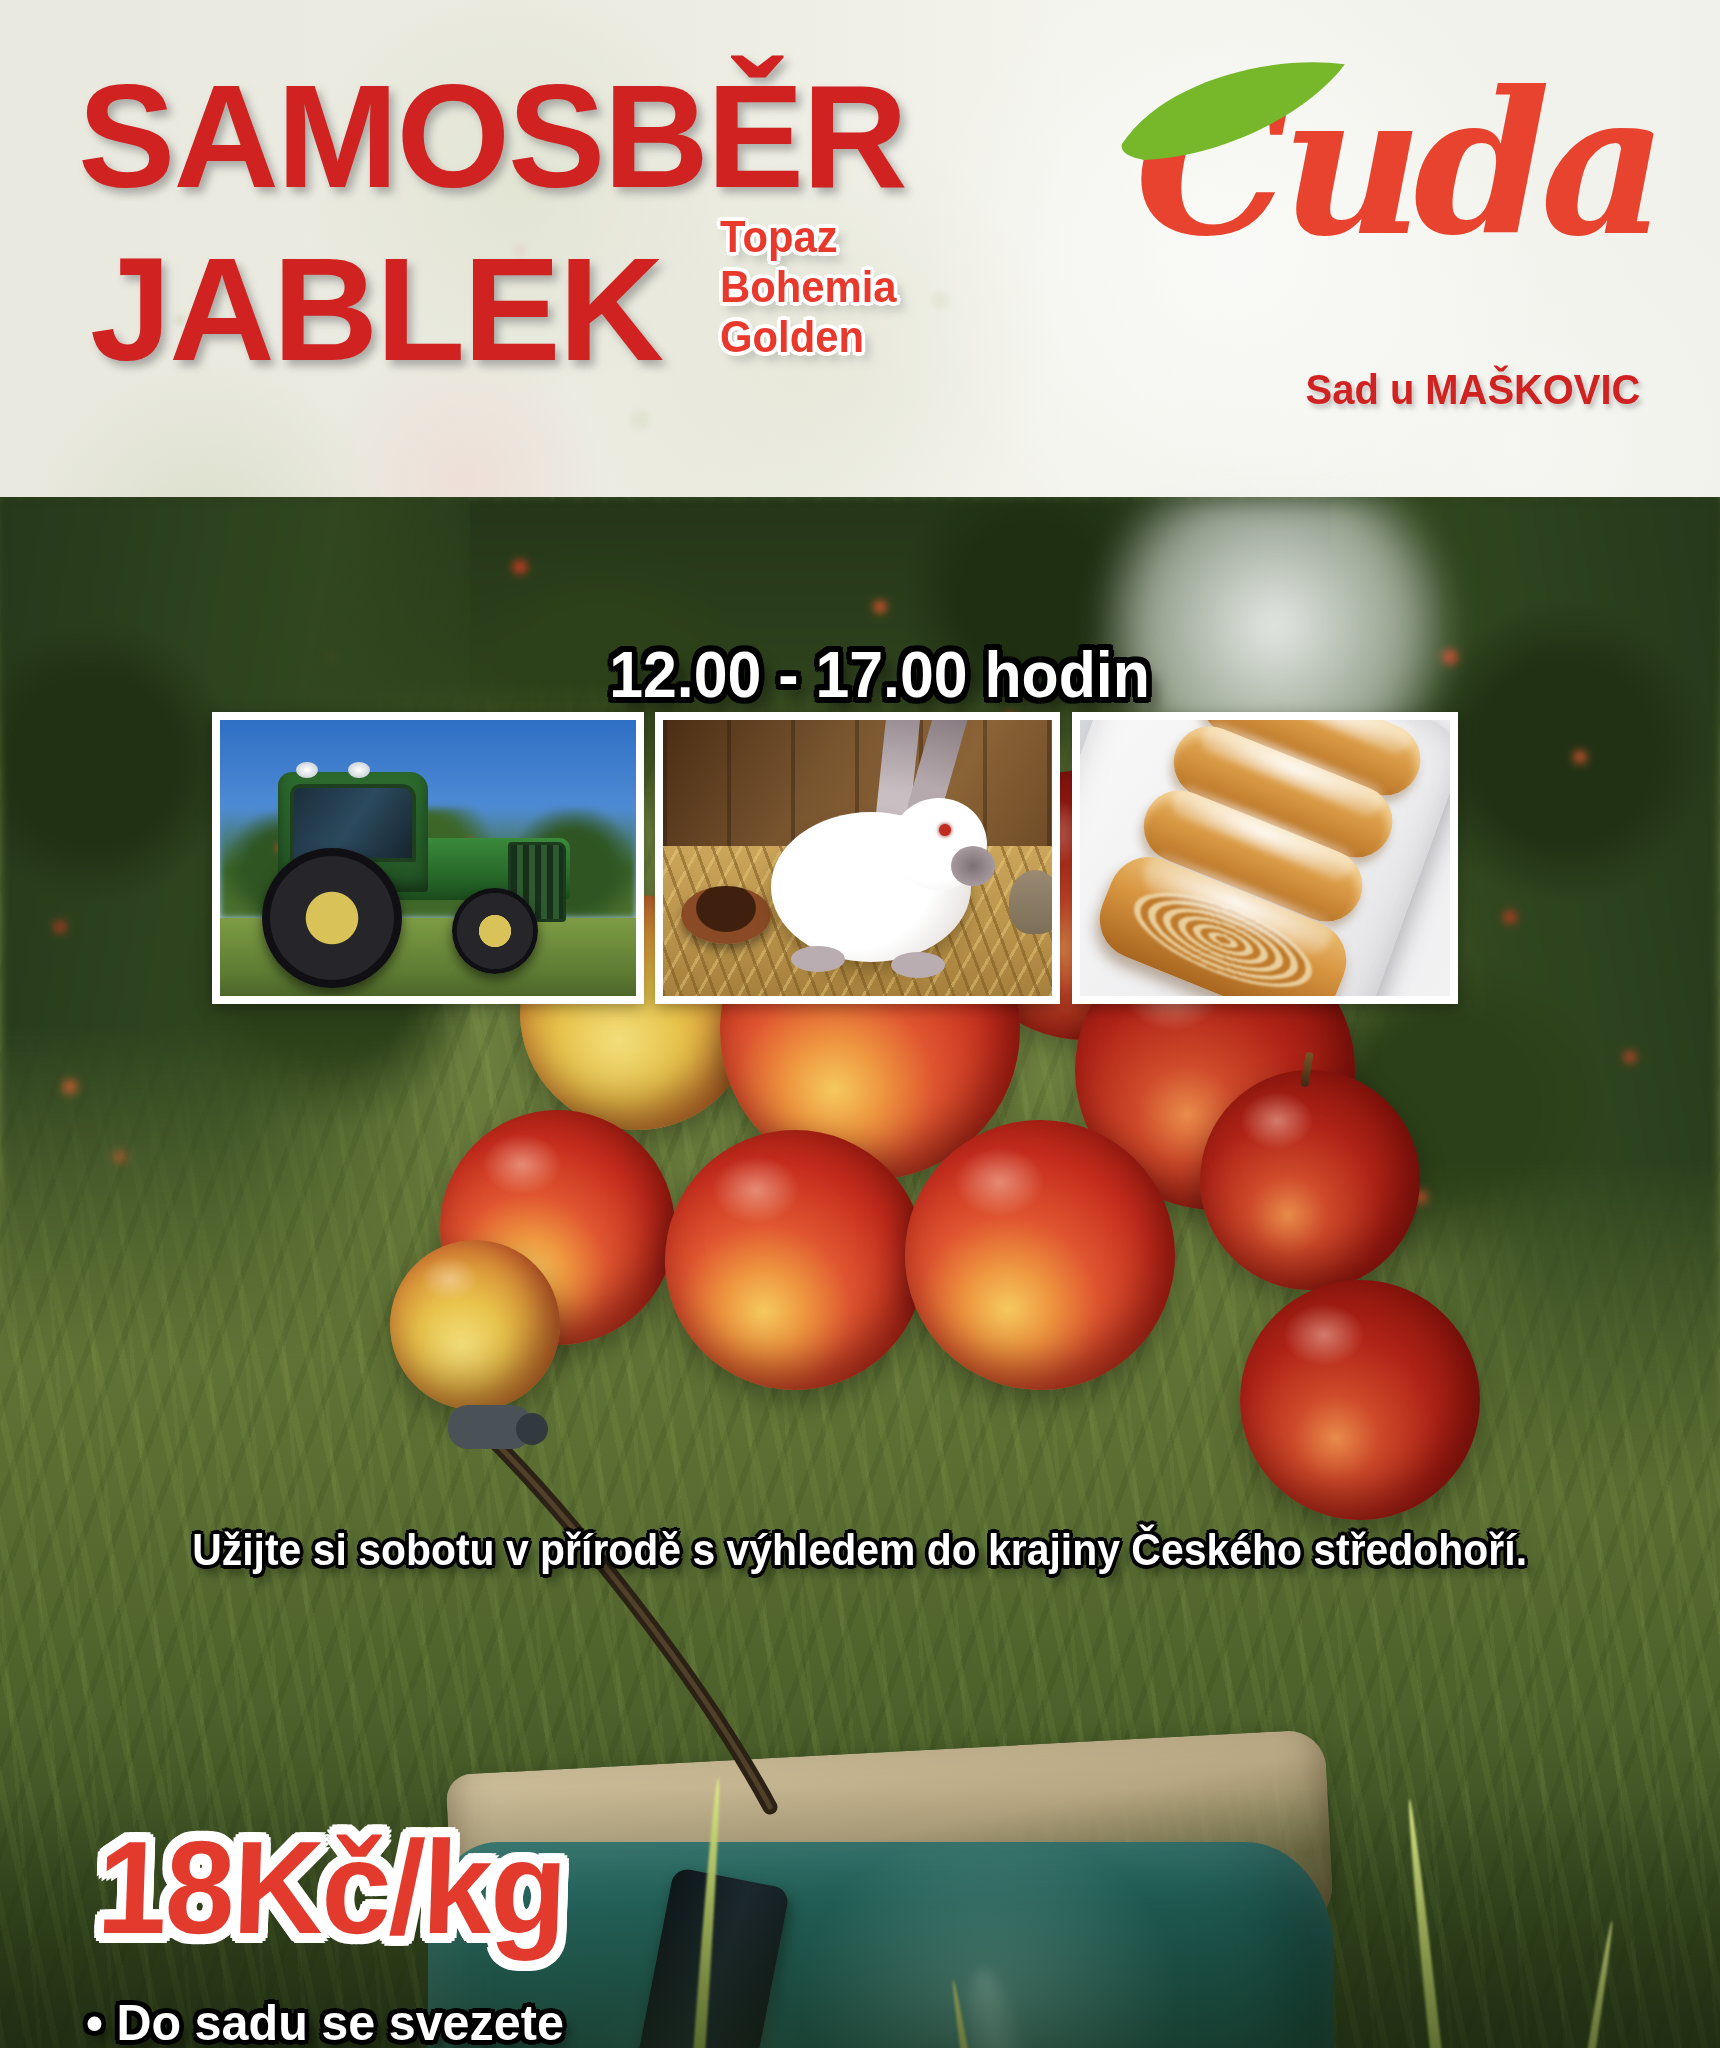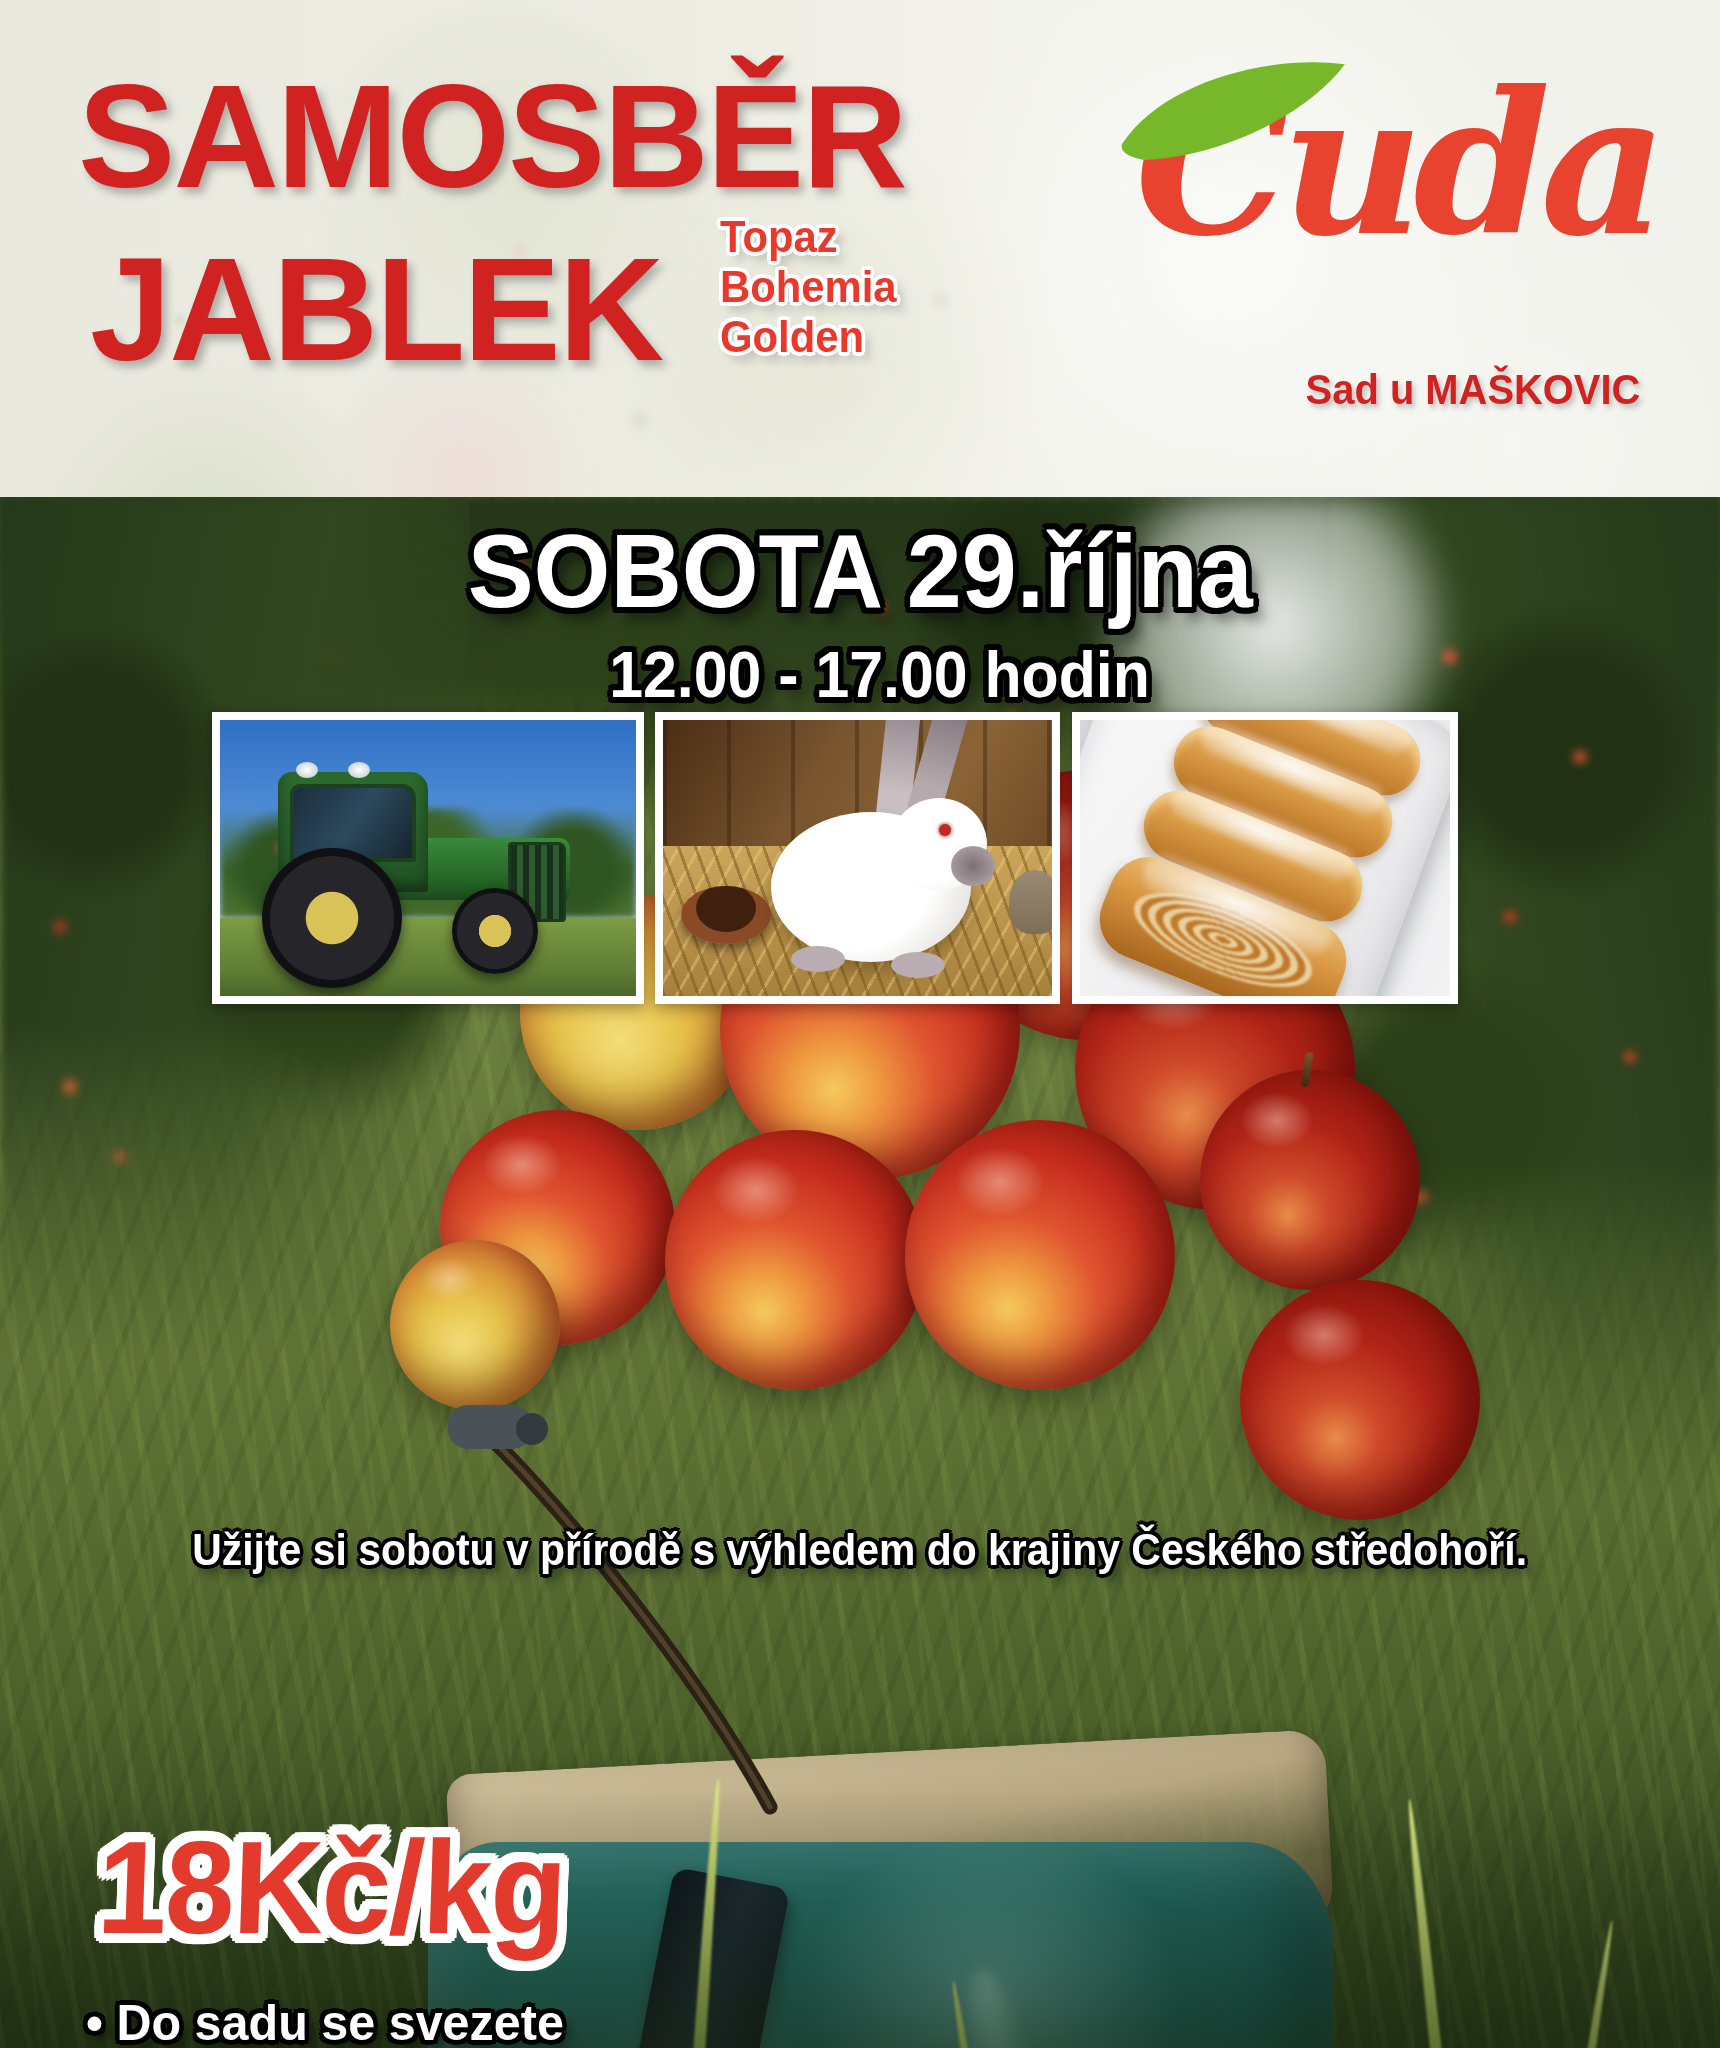--- a/index.html
+++ b/index.html
@@ -341,23 +341,20 @@
     </svg>
 
     <div class="blade" style="left:690px;top:1280px;width:12px;height:640px;transform:rotate(4deg);"></div>
     <div class="blade" style="left:990px;top:1480px;width:11px;height:540px;transform:rotate(-9deg);"></div>
 
     <div class="blade" style="left:1440px;top:1300px;width:12px;height:700px;transform:rotate(-6deg);"></div>
     <div class="blade" style="left:1560px;top:1420px;width:10px;height:600px;transform:rotate(9deg);"></div>
 
     <div class="bottom-shade"></div>
 
-    <div class="event-date o-white" style="top:15px;">
-      <span>SOBOTA 29.října</span>
-    </div>
     <div class="event-time o-white" style="top:141px;">
       <span>12.00 - 17.00 hodin</span>
     </div>
 
     <div class="photo ph-tractor" style="top:215px;">
       <div class="inner">
         <div class="tr-sky"></div>
         <div class="tr-trees"></div>
         <div class="tr-grass"></div>
         <div class="tr-hood"></div>

